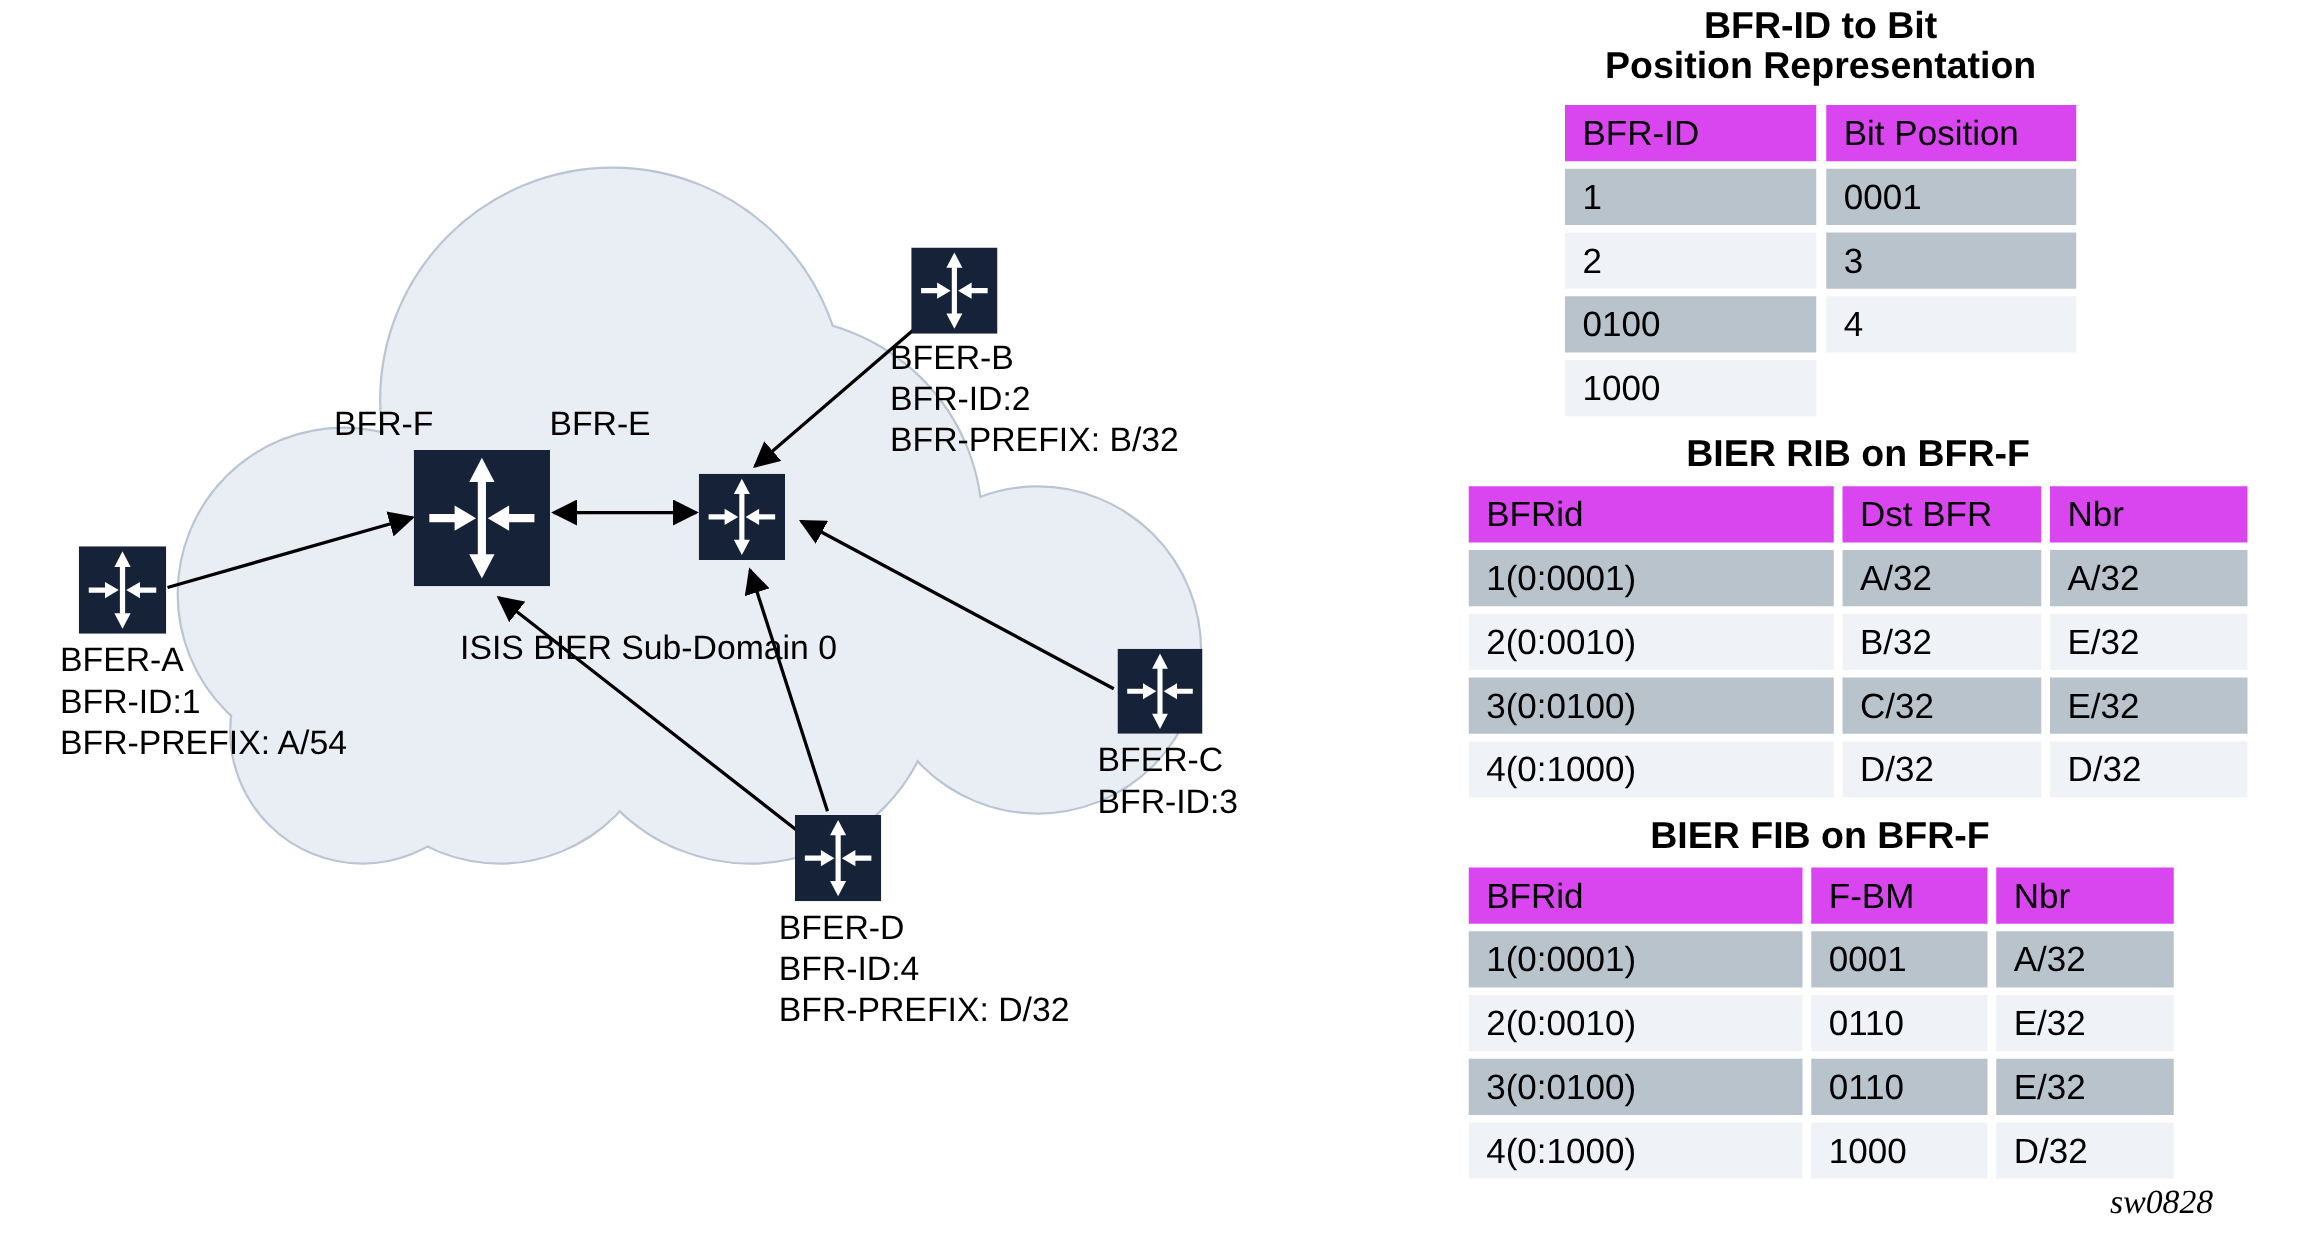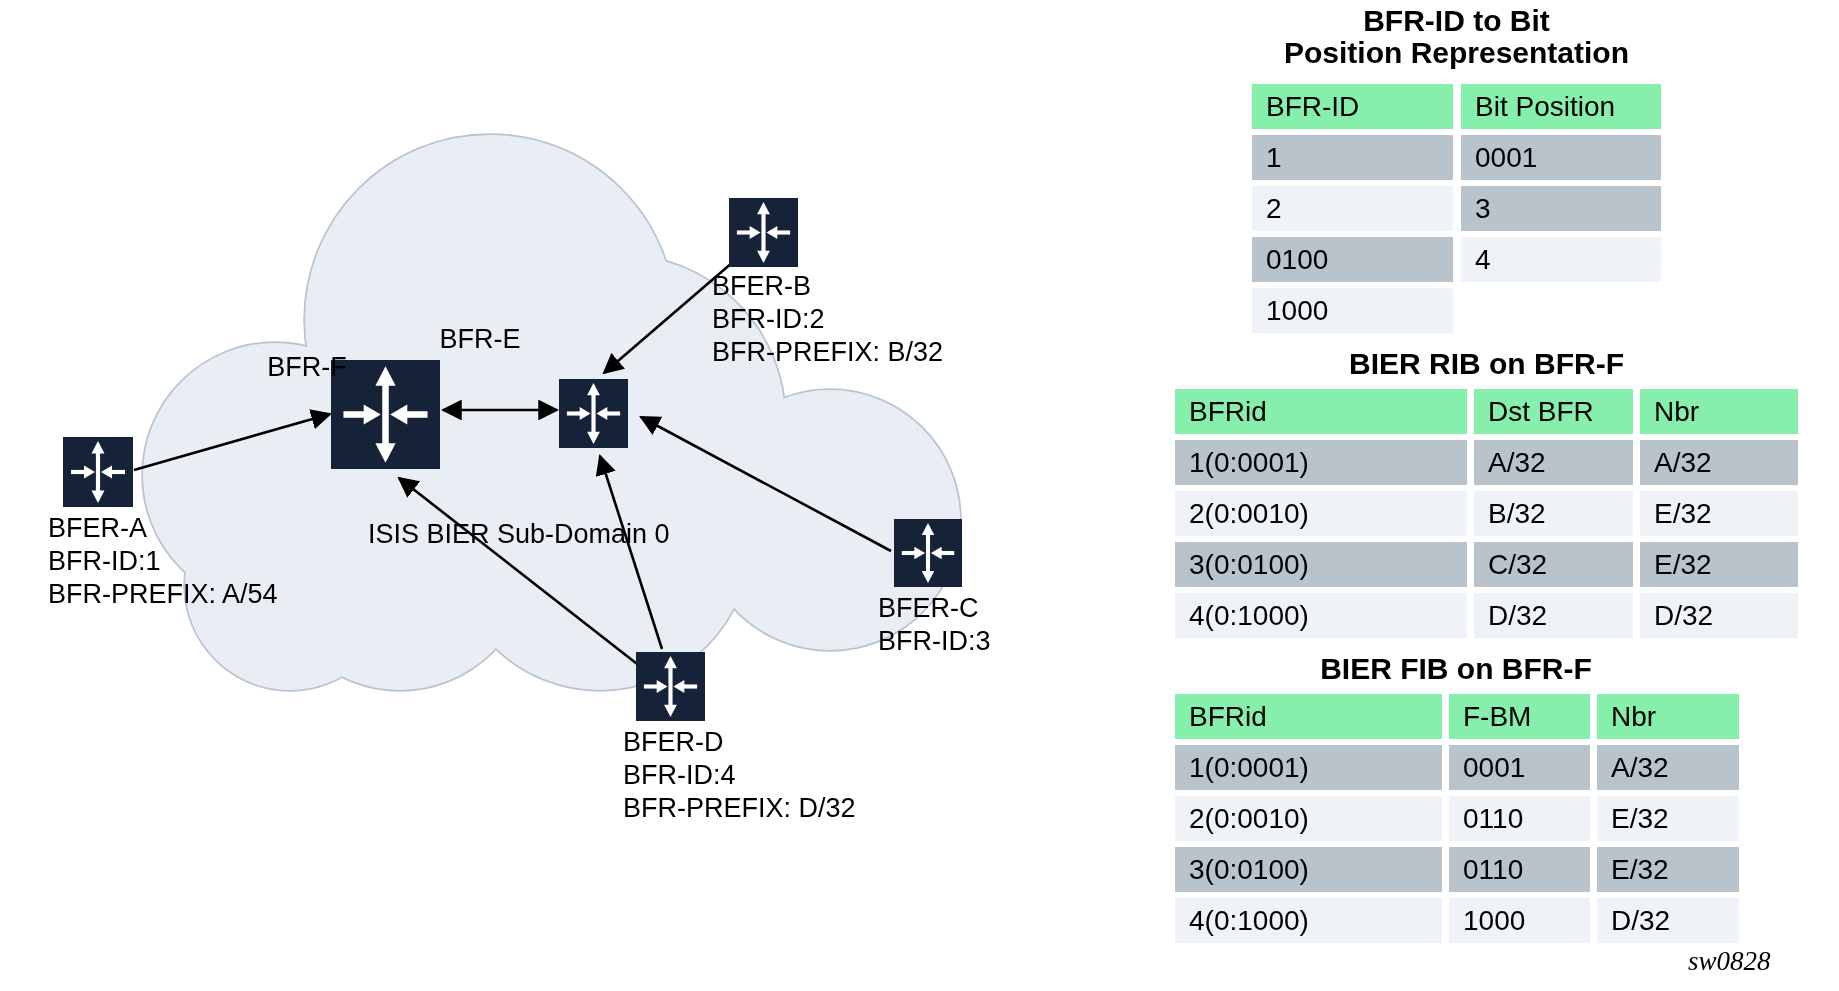--- a/index.html
+++ b/index.html
@@ -11,21 +11,21 @@
   
   .nlabel{position:absolute;font-size:27px;line-height:33px;white-space:nowrap;}
   .nlabel.center{text-align:center;}
   
   .tbl-title{position:absolute;text-align:center;font-size:30px;line-height:32px;font-weight:bold;}
   .tbl{position:absolute;display:grid;row-gap:6px;}
   .tbl .cell{
     height:45px;line-height:45px;padding-left:14px;font-size:28px;
     overflow:hidden;white-space:nowrap;
   }
-  .tbl .hdr{background:#86efac;}
+  .tbl .hdr{background:#d946ef;}
   .tbl .odd{background:#b9c3cc;}
   .tbl .even{background:#eff3f7;}
   #tbl-bitpos{grid-template-columns:201px 200px;column-gap:8px;}
   #tbl-rib{grid-template-columns:292px 159px 158px;column-gap:7px;}
   #tbl-fib{grid-template-columns:267px 141px 142px;column-gap:7px;}
   .figure-id{
     position:absolute;font-family:"Liberation Serif",serif;font-style:italic;
     font-size:27px;white-space:nowrap;text-align:right;
   }
 </style>
@@ -86,23 +86,23 @@
     </g>
 
     <use href="#router" x="63" y="437" width="70" height="70"></use>
     <use href="#router" x="331" y="360" width="109" height="109"></use>
     <use href="#router" x="559" y="379" width="69" height="69"></use>
     <use href="#router" x="729" y="198" width="69" height="69"></use>
     <use href="#router" x="894" y="519" width="68" height="68"></use>
     <use href="#router" x="636" y="652" width="69" height="69"></use>
   </svg>
 
-  <div class="nlabel center" style="left:247px;top:323px;width:120px;margin-top:28px;">BFR-F</div>
+  <div class="nlabel center" style="left:247px;top:323px;width:120px;">BFR-F</div>
   <div class="nlabel center" style="left:420px;top:323px;width:120px;">BFR-E</div>
-  <div class="nlabel" style="left:368px;top:502px;margin-top:16px;">ISIS BIER Sub-Domain 0</div>
+  <div class="nlabel" style="left:368px;top:502px;">ISIS BIER Sub-Domain 0</div>
 
   <div class="nlabel" style="left:48px;top:512px;">
     <div>BFER-A</div>
     <div>BFR-ID:1</div>
     <div>BFR-PREFIX: A/54</div>
   </div>
 
   <div class="nlabel" style="left:712px;top:270px;">
     <div>BFER-B</div>
     <div>BFR-ID:2</div>

